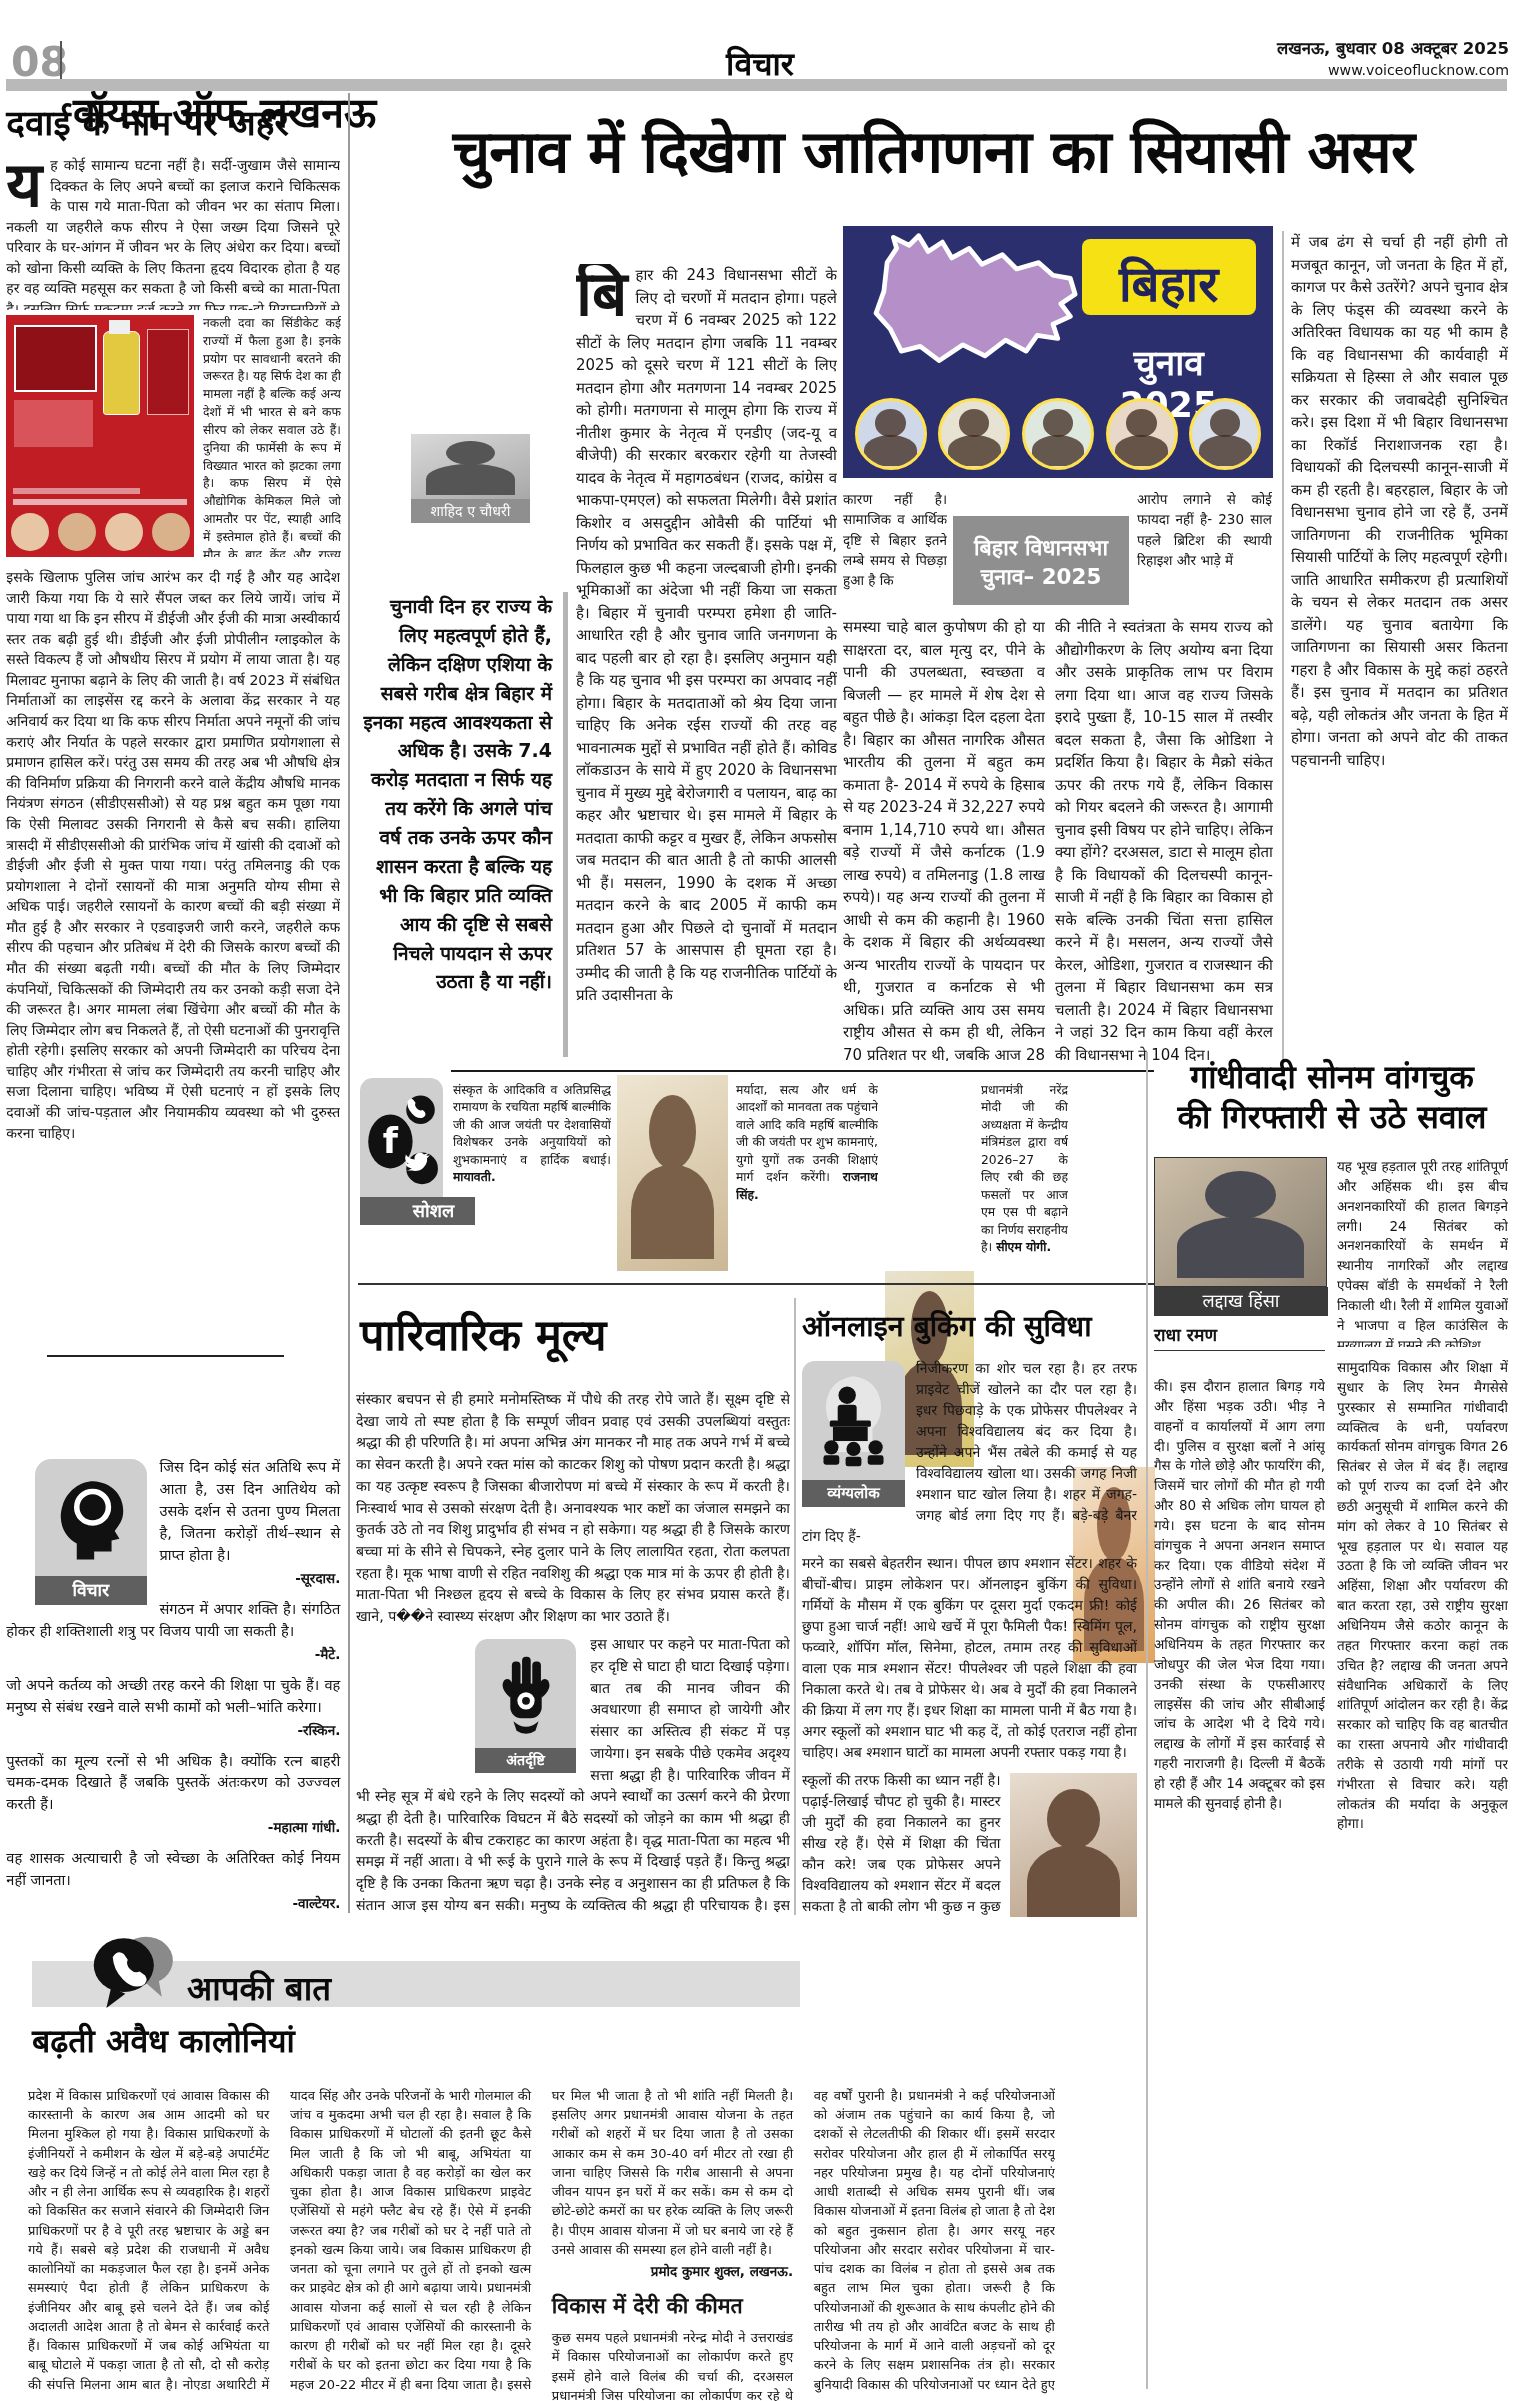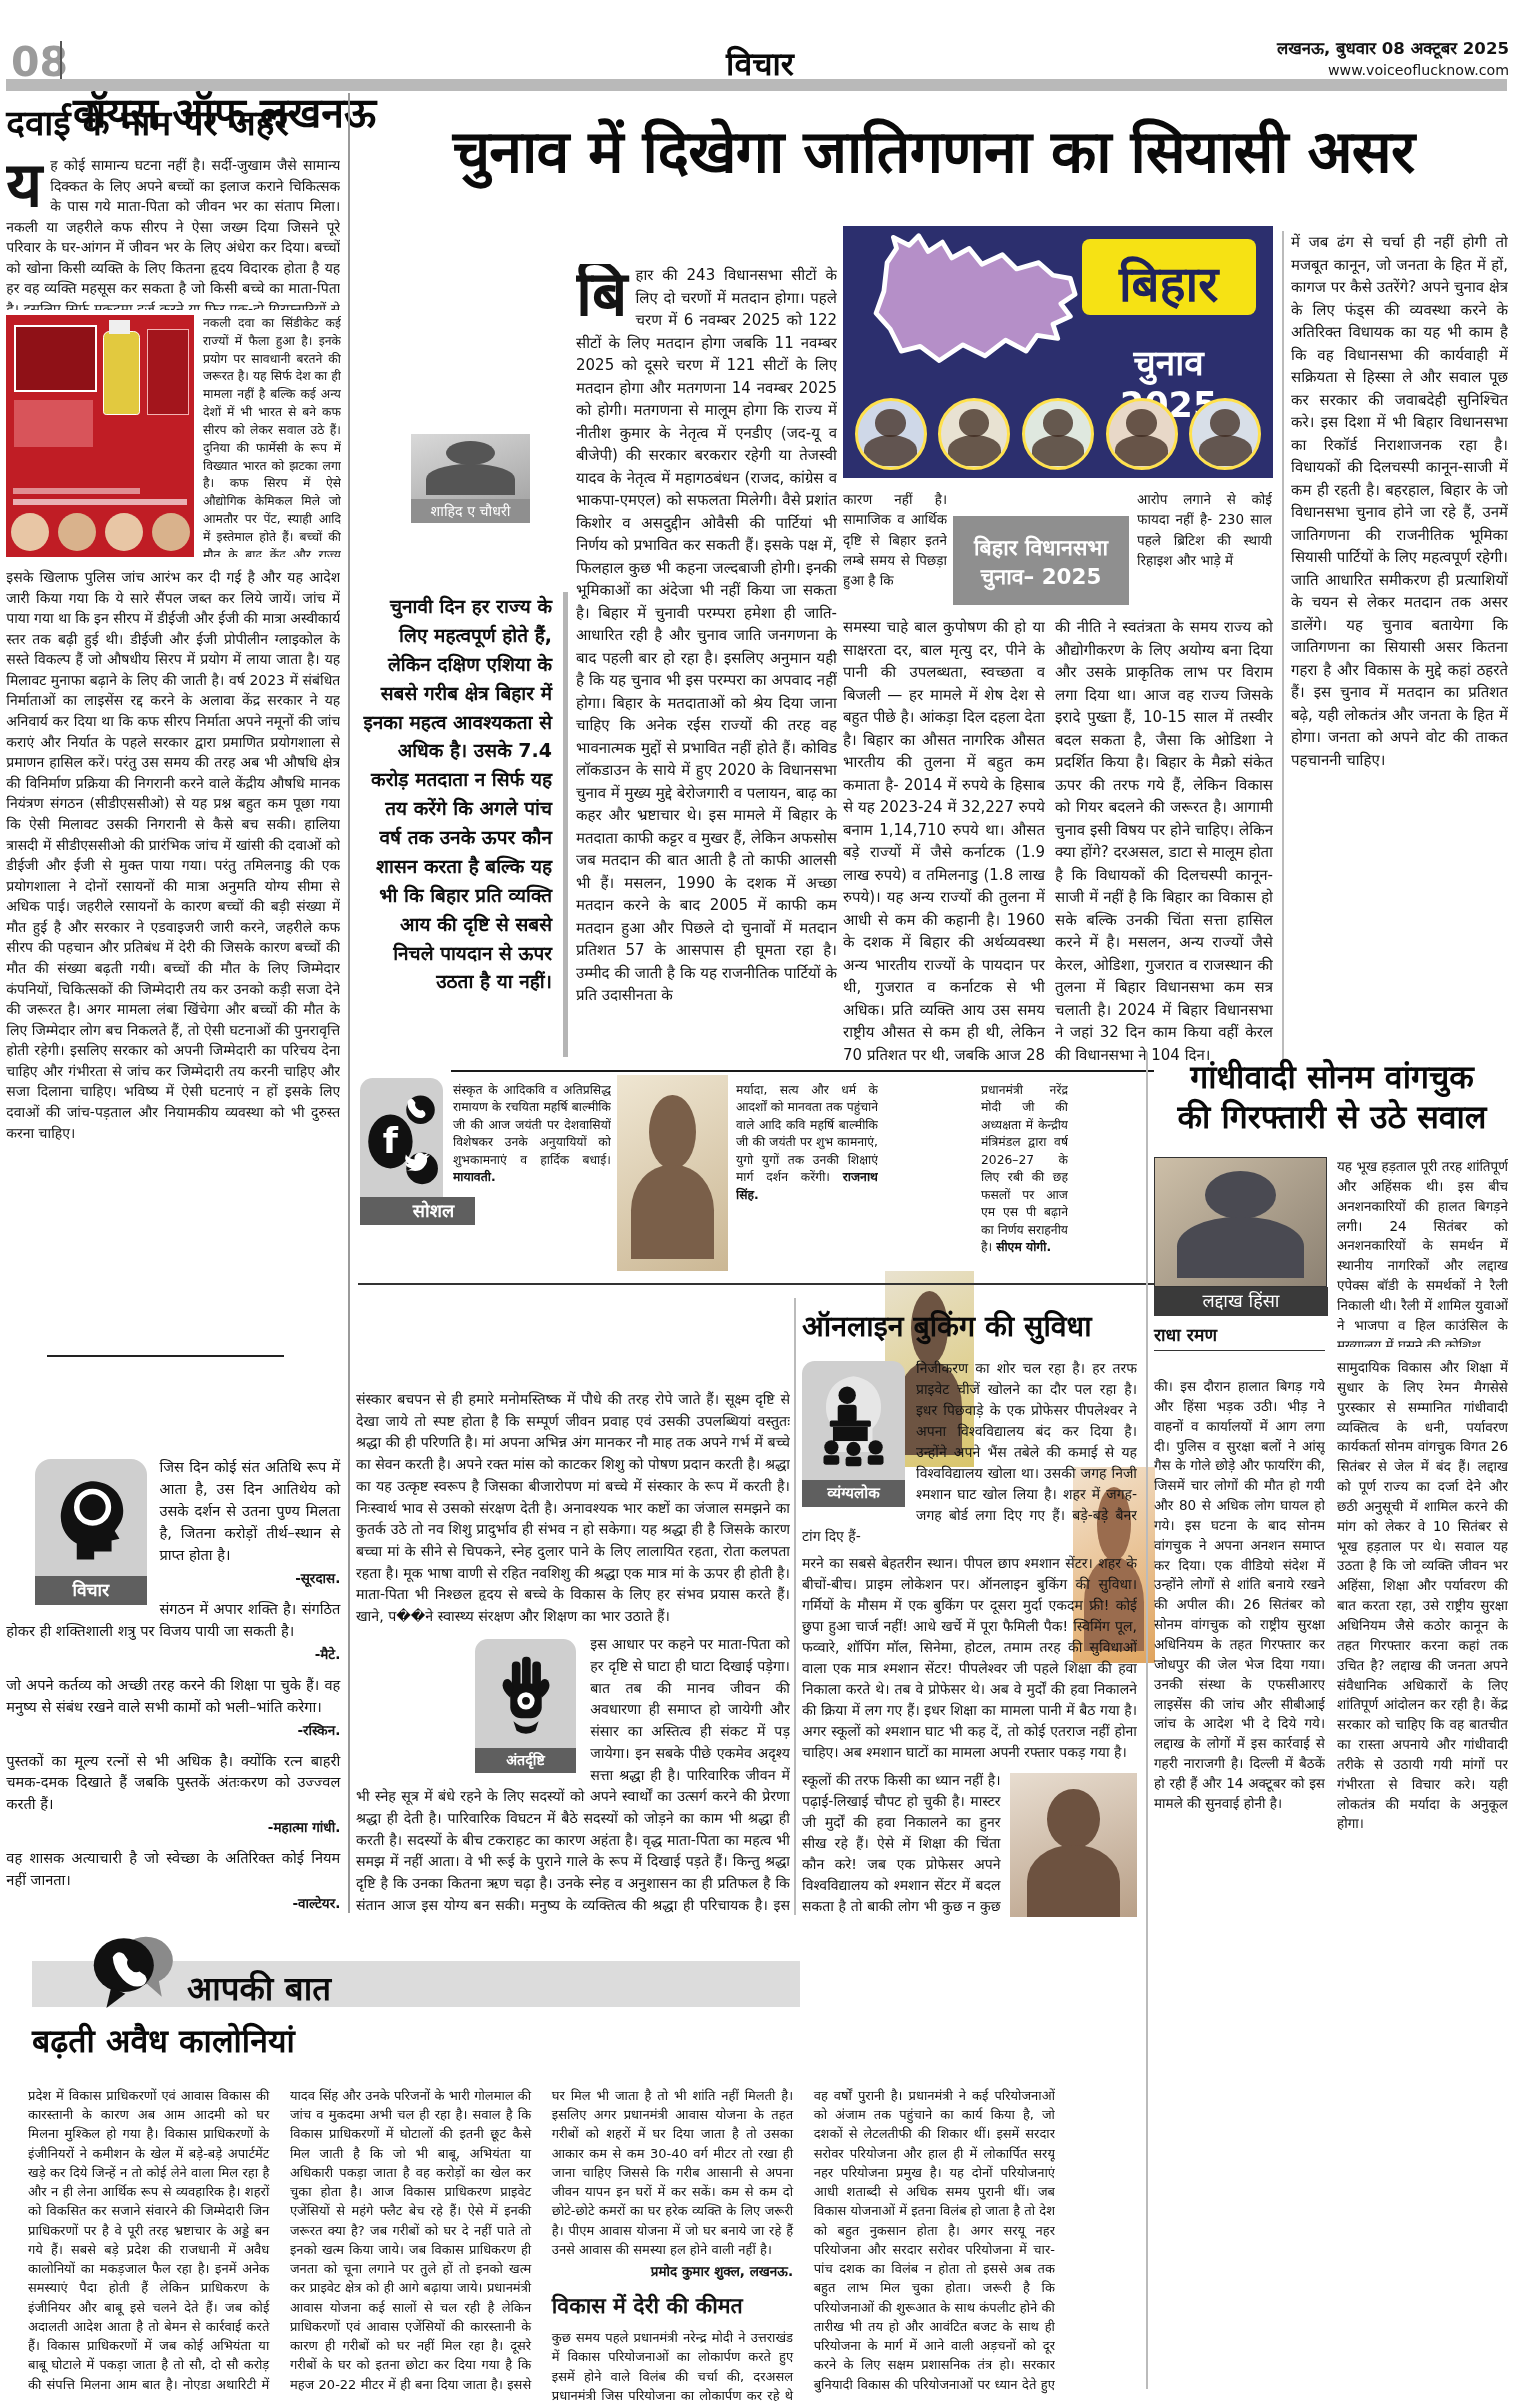--- a/index.html
+++ b/index.html
@@ -159,20 +159,21 @@
   <div class="abs post" style="left:736px;top:1082px;width:142px;height:188px;">
     <span>मर्यादा, सत्य और धर्म के आदर्शों को मानवता तक पहुंचाने वाले आदि कवि महर्षि बाल्मीकि जी की जयंती पर शुभ कामनाएं, युगो युगों तक उनकी शिक्षाएं मार्ग दर्शन करेंगी।</span> <span class="pa">राजनाथ सिंह.</span>
   </div>
   <div class="abs photo" style="left:885px;top:1075px;width:89px;height:196px;background:linear-gradient(150deg,#e9e2cf,#d9c56a);--sk:#6d5442;"></div>
   <div class="abs post" style="left:981px;top:1082px;width:87px;height:188px;">
     <span>प्रधानमंत्री नरेंद्र मोदी जी की अध्यक्षता में केन्द्रीय मंत्रिमंडल द्वारा वर्ष 2026–27 के लिए रबी की छह फसलों पर आज एम एस पी बढ़ाने का निर्णय सराहनीय है।</span> <span class="pa">सीएम योगी.</span>
   </div>
   <div class="abs photo" style="left:1073px;top:1075px;width:82px;height:196px;background:linear-gradient(150deg,#f3e3cf,#e0a45e);--sk:#9a6c4e;"></div>
 
   <div class="abs hline" style="left:358px;top:1283px;width:796px;height:1.6px;background:#333;"></div>
+  <div class="abs headline" style="left:360px;top:1304px;width:427px;font-size:43px;">पारिवारिक मूल्य</div>
   <div class="abs jt" style="left:356px;top:1389px;width:434px;height:525px;font-size:14.2px;line-height:1.53;overflow:hidden;">
     <p style="margin:0 0 6.3px 0;">संस्कार बचपन से ही हमारे मनोमस्तिष्क में पौधे की तरह रोपे जाते हैं। सूक्ष्म दृष्टि से देखा जाये तो स्पष्ट होता है कि सम्पूर्ण जीवन प्रवाह एवं उसकी उपलब्धियां वस्तुतः श्रद्धा की ही परिणति है। मां अपना अभिन्न अंग मानकर नौ माह तक अपने गर्भ में बच्चे का सेवन करती है। अपने रक्त मांस को काटकर शिशु को पोषण प्रदान करती है। श्रद्धा का यह उत्कृष्ट स्वरूप है जिसका बीजारोपण मां बच्चे में संस्कार के रूप में करती है। निःस्वार्थ भाव से उसको संरक्षण देती है। अनावश्यक भार कष्टों का जंजाल समझने का कुतर्क उठे तो नव शिशु प्रादुर्भाव ही संभव न हो सकेगा। यह श्रद्धा ही है जिसके कारण बच्चा मां के सीने से चिपकने, स्नेह दुलार पाने के लिए लालायित रहता, रोता कलपता रहता है। मूक भाषा वाणी से रहित नवशिशु की श्रद्धा एक मात्र मां के ऊपर ही होती है। माता-पिता भी निश्छल हृदय से बच्चे के विकास के लिए हर संभव प्रयास करते हैं। खाने, प��ने स्वास्थ्य संरक्षण और शिक्षण का भार उठाते हैं।</p>
     <div style="float:left;width:101px;margin:4.7px 14.2px 4.7px 119px;">
       <div class="icon-tile" style="width:101px;height:109px;border-radius:12.7px 12.7px 0 0;">
         <svg width="66" height="82" viewBox="0 0 84 104">
           <rect x="22" y="40" width="40" height="44" rx="14" fill="#111"></rect>
           <rect x="24" y="12" width="11" height="40" rx="5" fill="#111"></rect>
           <rect x="37" y="6" width="11" height="46" rx="5" fill="#111"></rect>
           <rect x="50" y="12" width="11" height="40" rx="5" fill="#111"></rect>
           <path d="M22 58 q-14 -12 -8 -22 q8 -6 12 8z" fill="#111"></path>

